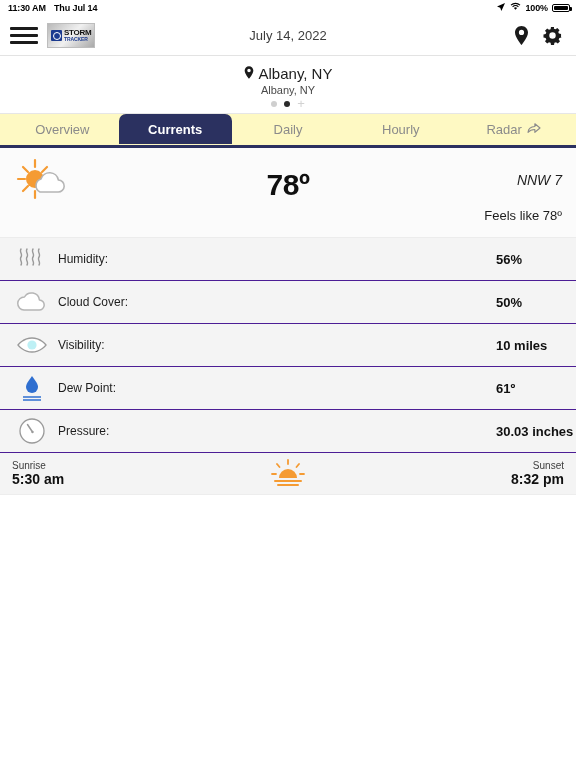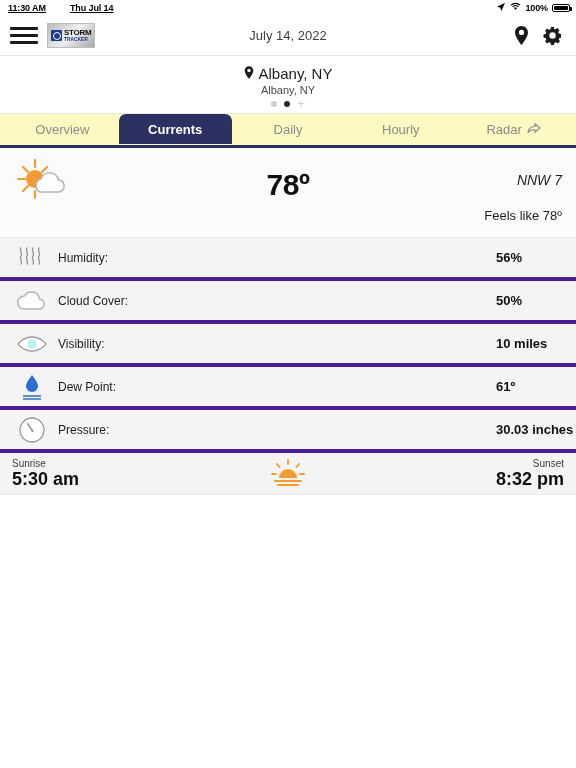--- a/index.html
+++ b/index.html
@@ -16,21 +16,21 @@
     height: 15px;
     display: flex;
     align-items: center;
     padding: 0 6px 0 8px;
     font-size: 9px;
     font-weight: bold;
     color: #000;
     background: #ffffff;
     letter-spacing: -0.1px;
   }
-  .sb-left { display: flex; gap: 24px; align-items: flex-start; text-decoration: underline; }
+  .sb-left { display: flex; gap: 8px; align-items: flex-start; }
   .sb-right { margin-left: auto; display: flex; gap: 4px; align-items: center; }
   .sb-pct { font-size: 9px; font-weight: bold; }
   .batt {
     width: 18px; height: 8px;
     border: 1px solid #000; border-radius: 2px;
     position: relative; padding: 1px;
   }
   .batt::after {
     content: ""; position: absolute; right: -3px; top: 2px;
     width: 2px; height: 4px; background: #000; border-radius: 0 1px 1px 0;
@@ -132,21 +132,21 @@
   .cur-right { width: 190px; text-align: right; padding-top: 14px; }
   .cur-wind { font-size: 14px; color: #1d1d1d; font-style: italic; }
   .cur-feels { font-size: 13px; color: #1d1d1d; margin-top: 20px; }
 
   
   .rows { background: #ffffff; }
   .row {
     height: 43px;
     background: #f4f4f4;
     display: flex; align-items: center;
-    border-bottom: 4px solid #4c1d95;
+    border-bottom: 1px solid #4c1d95;
     padding-left: 12px;
   }
   .row-icon { width: 40px; display: flex; align-items: center; justify-content: center; }
   .row-label { font-size: 12px; color: #1d1d1d; margin-left: 6px; }
   .row-value {
     position: absolute; left: 484px;
     font-size: 13px; font-weight: bold; color: #101010;
   }
   .row-inner { position: relative; width: 100%; display: flex; align-items: center; }
 
@@ -155,21 +155,21 @@
     height: 42px;
     background: #f4f4f4;
     display: flex; align-items: center;
     padding: 0 12px;
     position: relative;
     border-bottom: 1px solid #ededed;
   }
   .sun-side { width: 200px; }
   .sun-side.right { text-align: right; margin-left: auto; }
   .sun-cap { font-size: 10px; color: #3d3d3d; }
-  .sun-time { font-size: 18px; font-weight: bold; color: #101010; margin-top: 0; }
+  .sun-time { font-size: 14px; font-weight: bold; color: #101010; margin-top: 0; }
   .sun-ico { position: absolute; left: 0; right: 0; display: flex; justify-content: center; pointer-events: none; }
 
   .filler { background: #ffffff; height: 260px; }
 </style>
 </head>
 <body>
 
 <div class="statusbar">
   <div class="sb-left">
     <span>11:30 AM</span>

